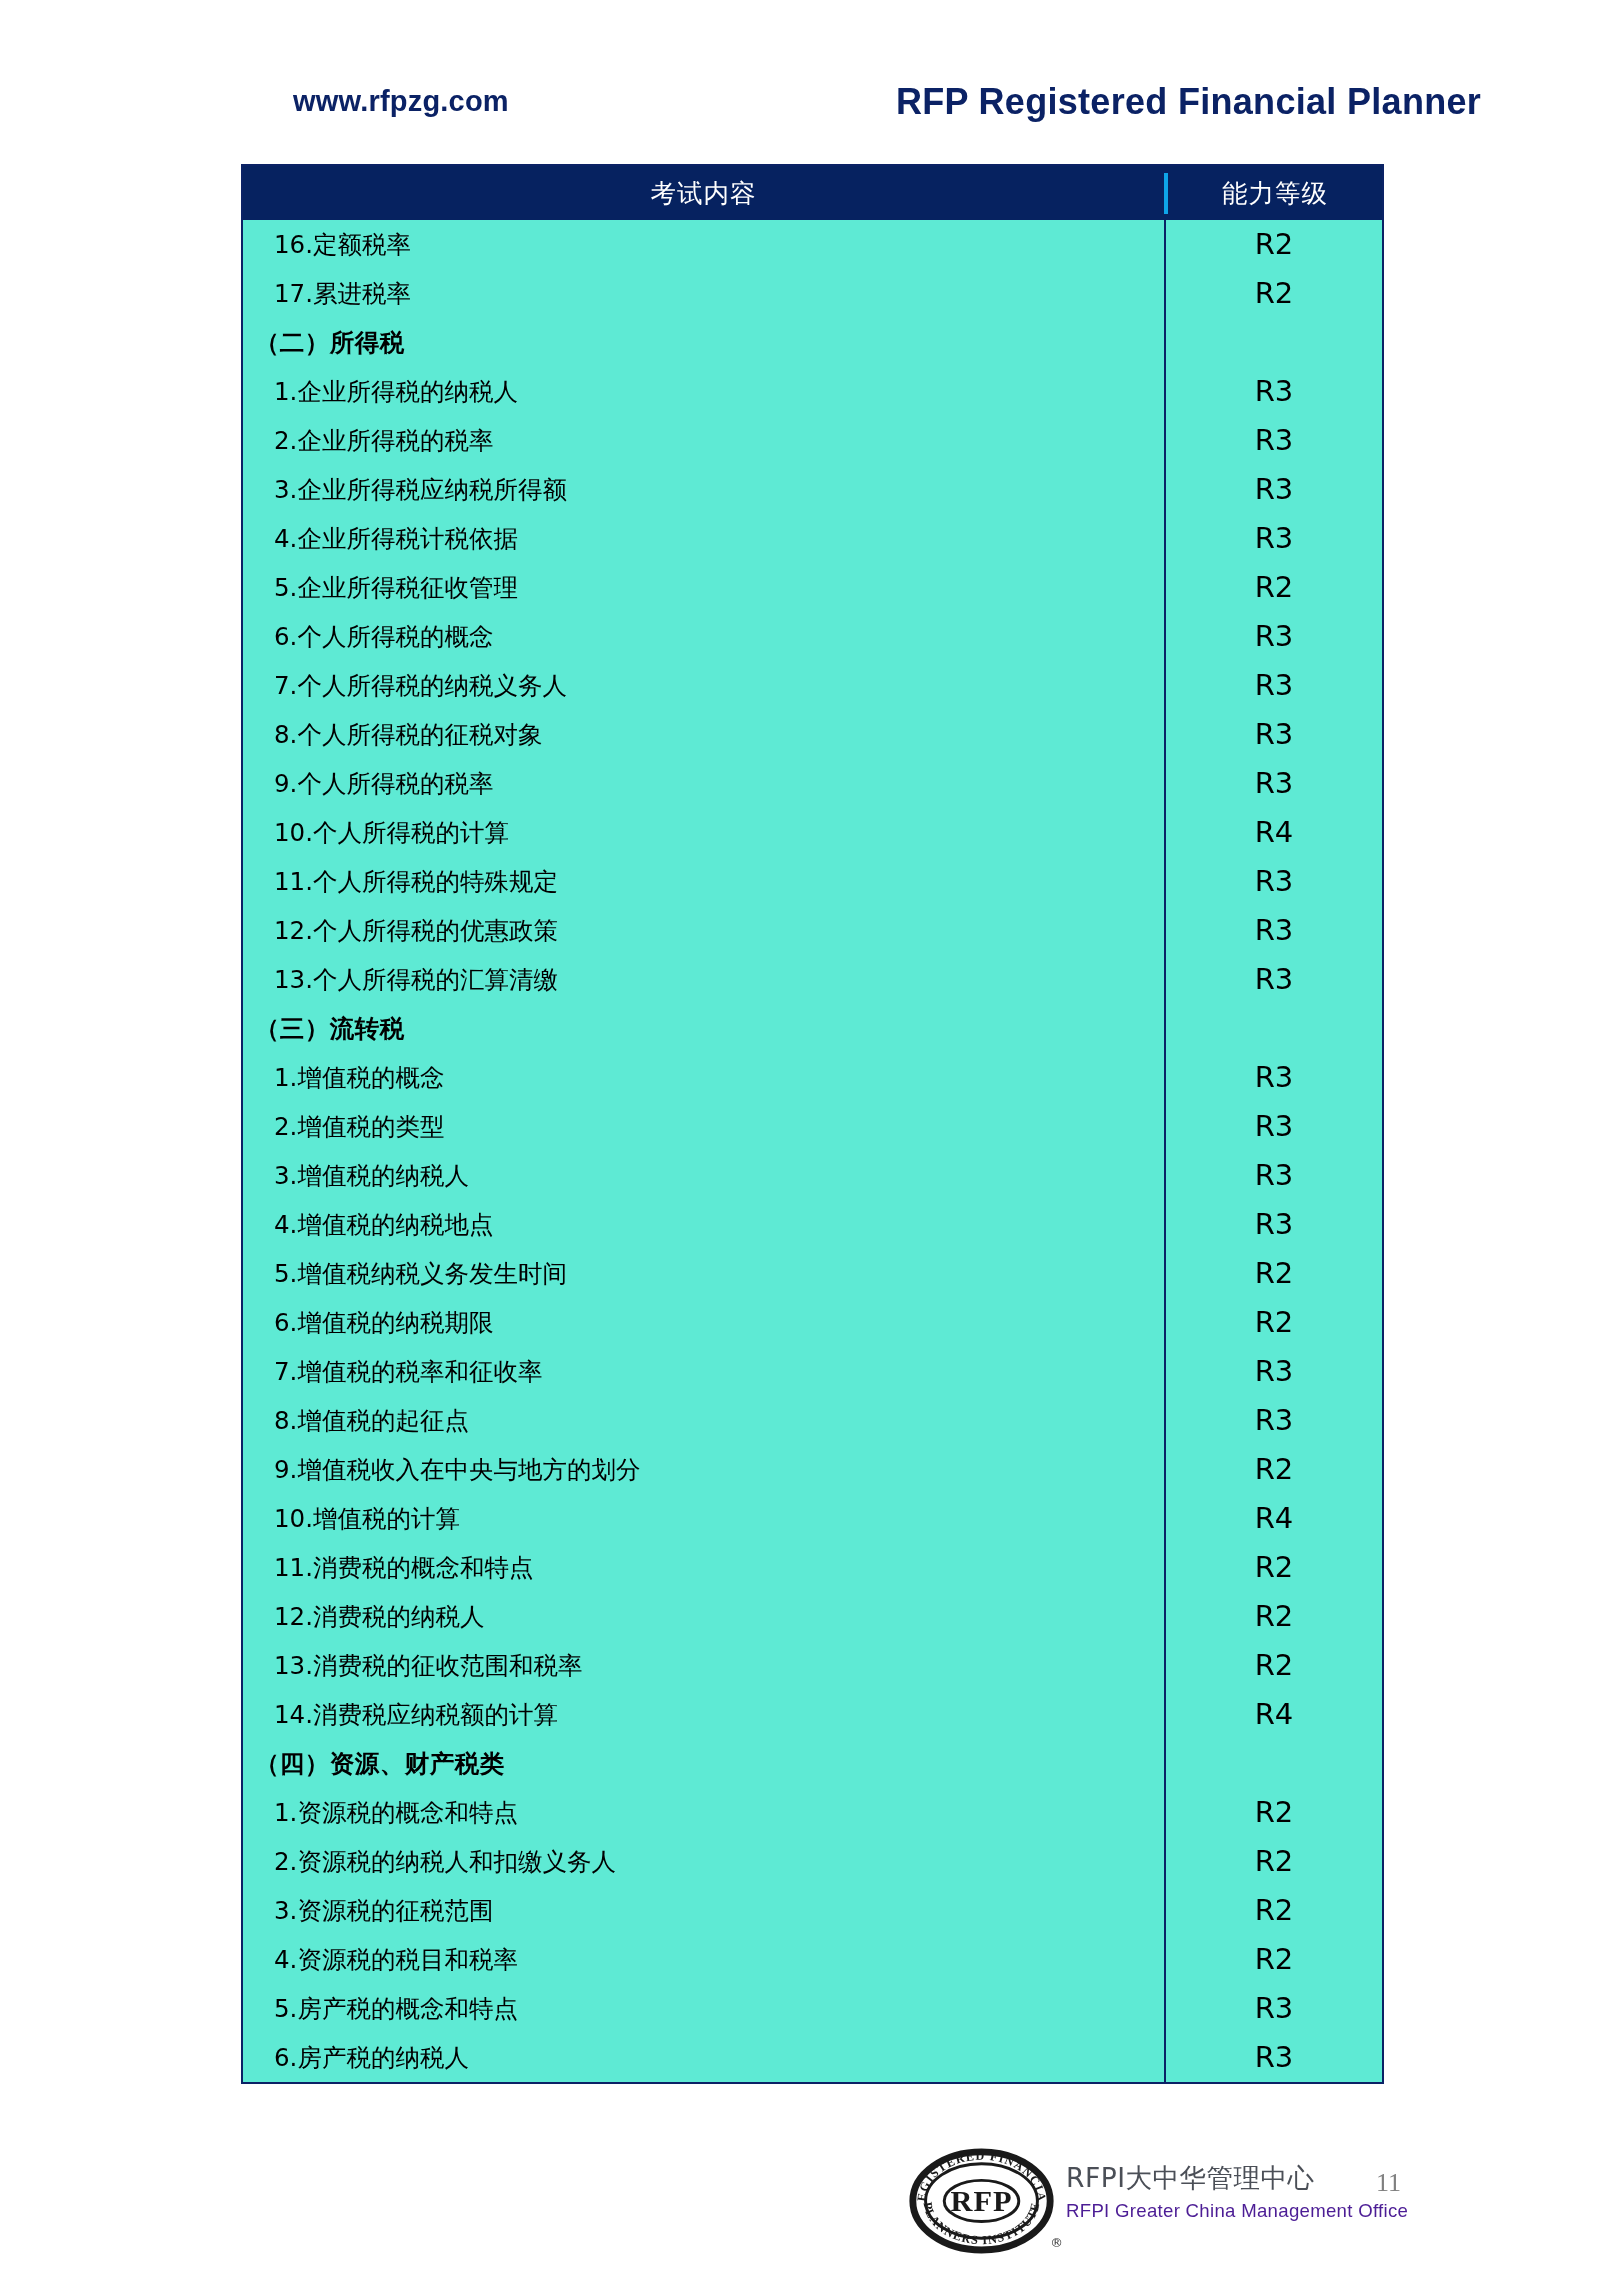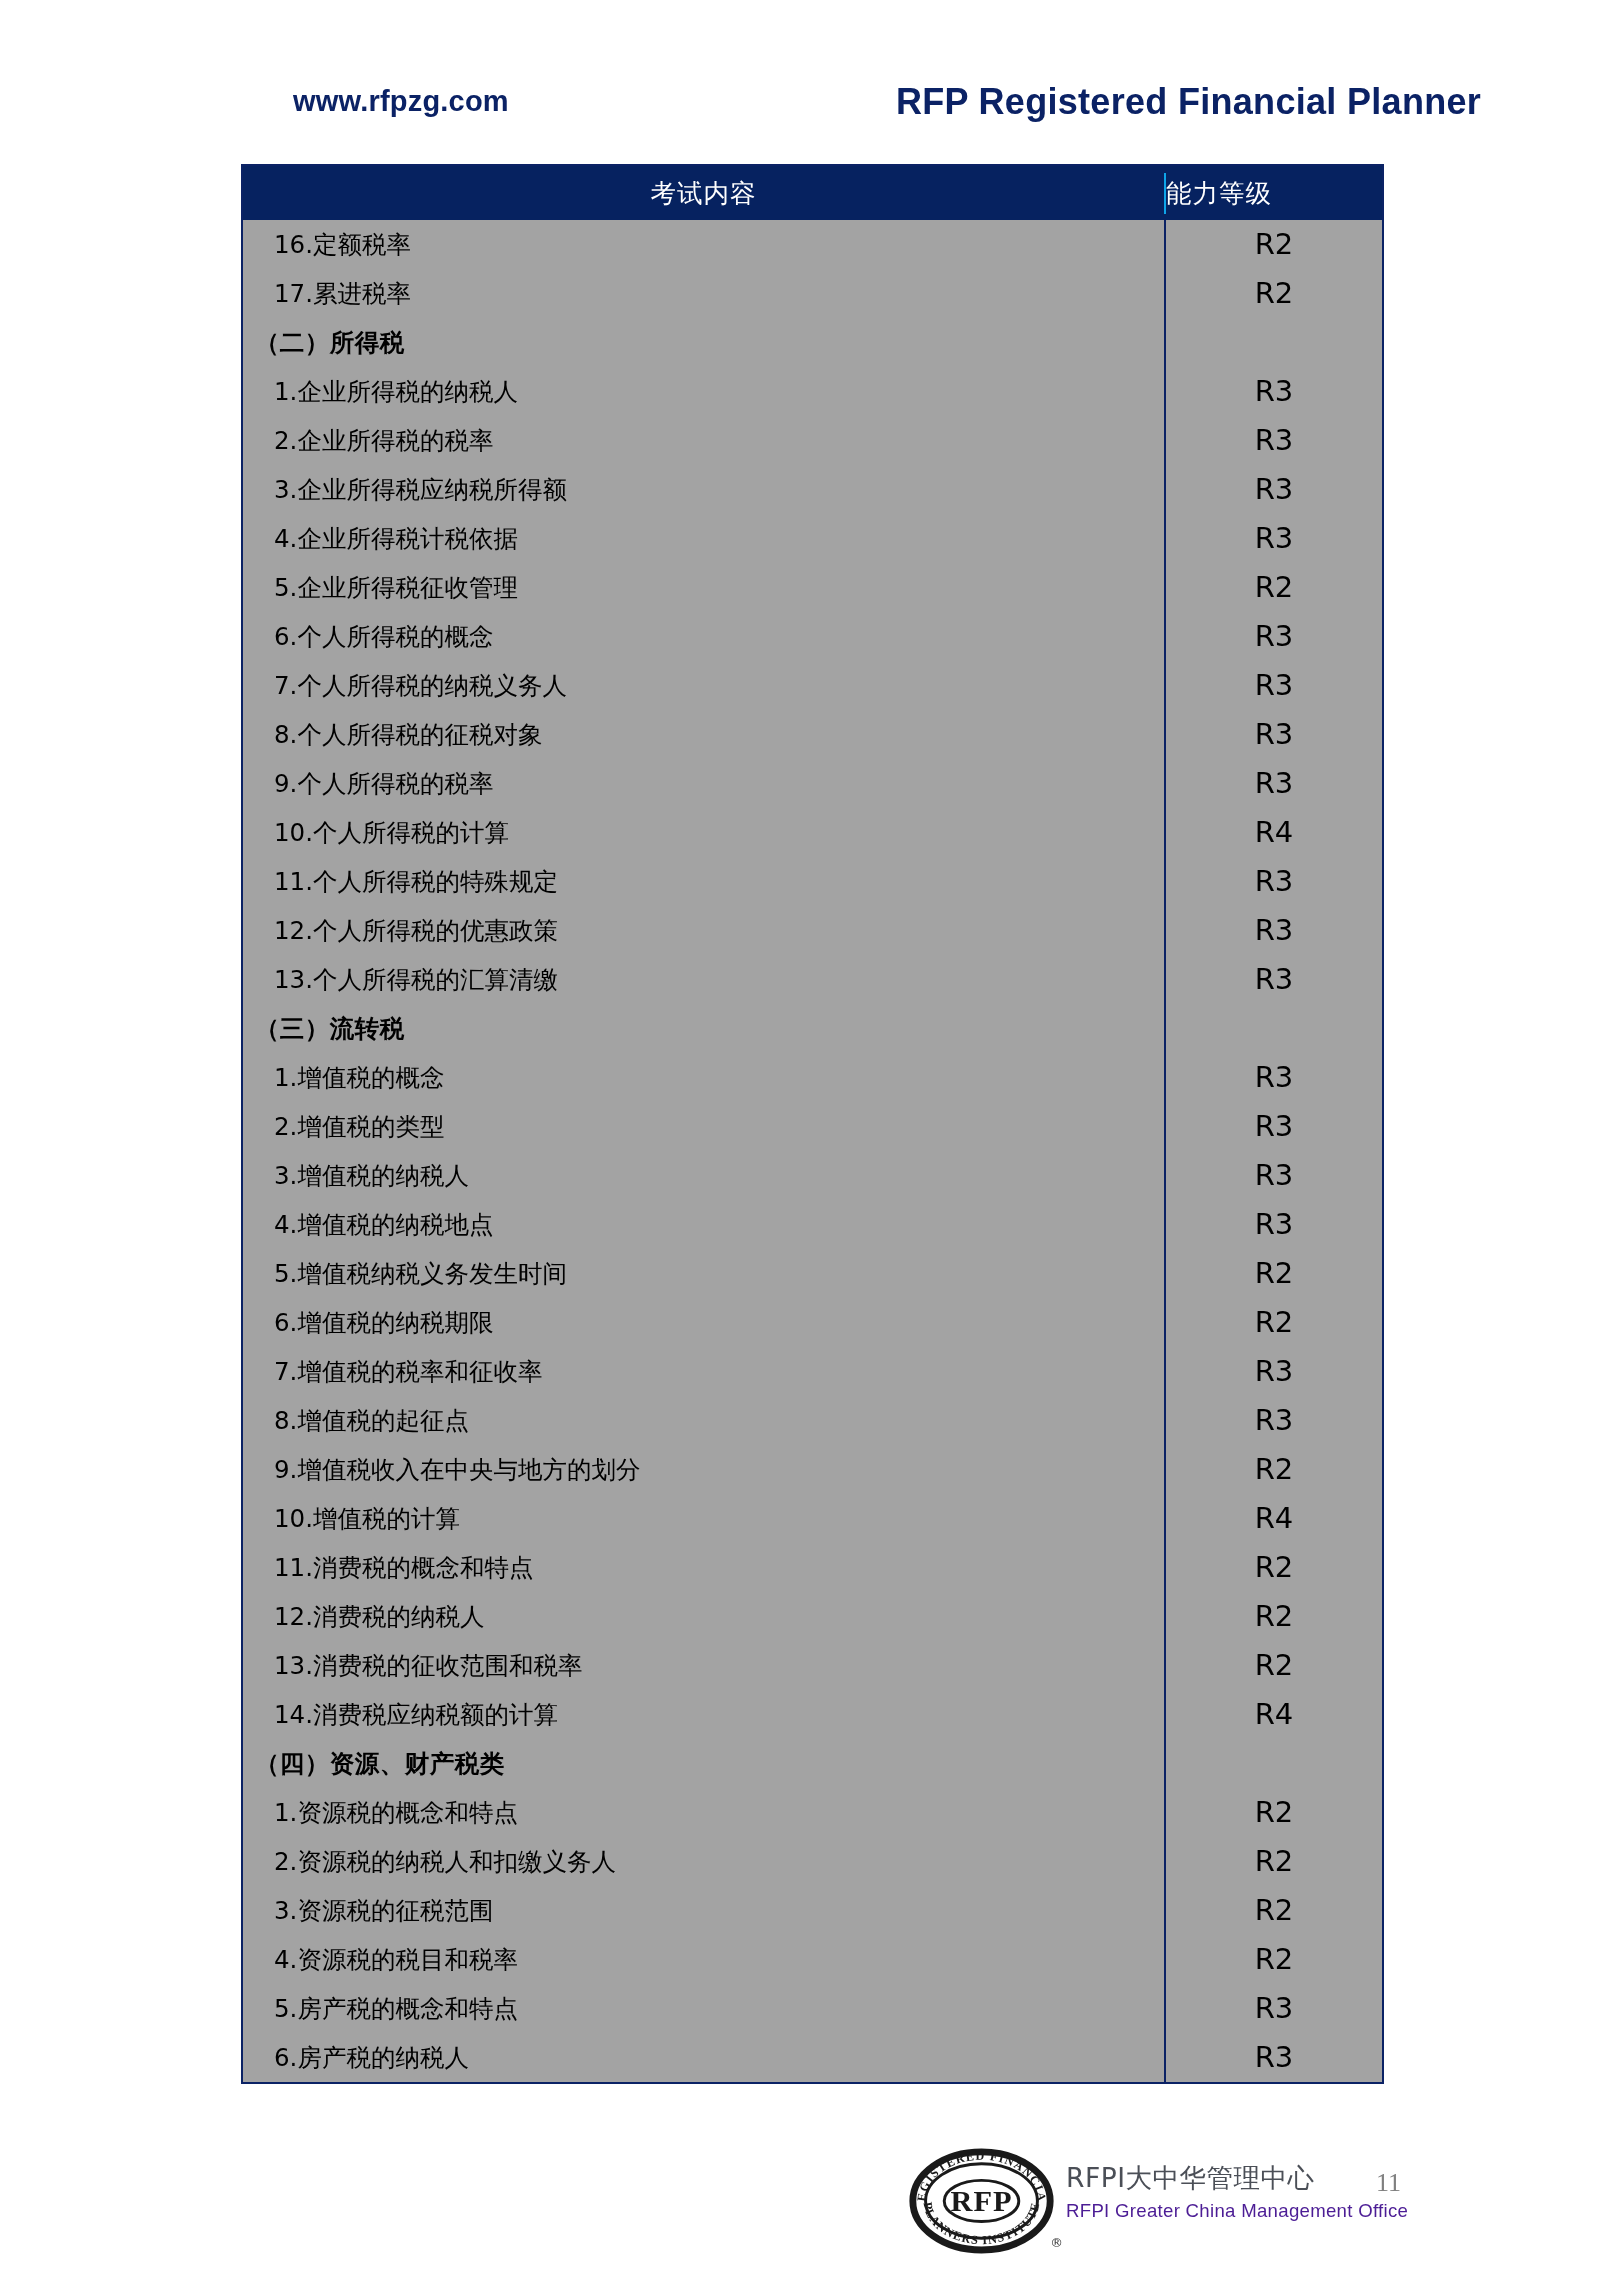--- a/index.html
+++ b/index.html
@@ -47,43 +47,44 @@
   }
 
   
   .exam-table {
     position: absolute;
     left: 241px;
     top: 164px;
     width: 1143px;
     border: 2.9px solid #0b2265;
     box-sizing: border-box;
-    background: #a3a3a3;
+    background: #5eead4;
   }
   .tbl-head {
     display: flex;
     background: #062260;
     height: 54px;
     align-items: center;
   }
   .tbl-head .col-a {
     width: 921px;
     text-align: center;
     color: #ffffff;
     font-size: 25.5px;
     font-family: "DejaVu Sans", sans-serif;
     letter-spacing: 1px;
   }
   .tbl-head .col-b {
     flex: 1;
+    text-align: center;
     color: #ffffff;
     font-size: 25.5px;
     font-family: "DejaVu Sans", sans-serif;
     letter-spacing: 1px;
-    border-left: 2px solid #0ea5e9;
+    border-left: 4px solid #0ea5e9;
     height: 41px;
     line-height: 41px;
     box-sizing: border-box;
   }
 
   .tbl-body { }
 
   .row {
     display: flex;
     align-items: center;

